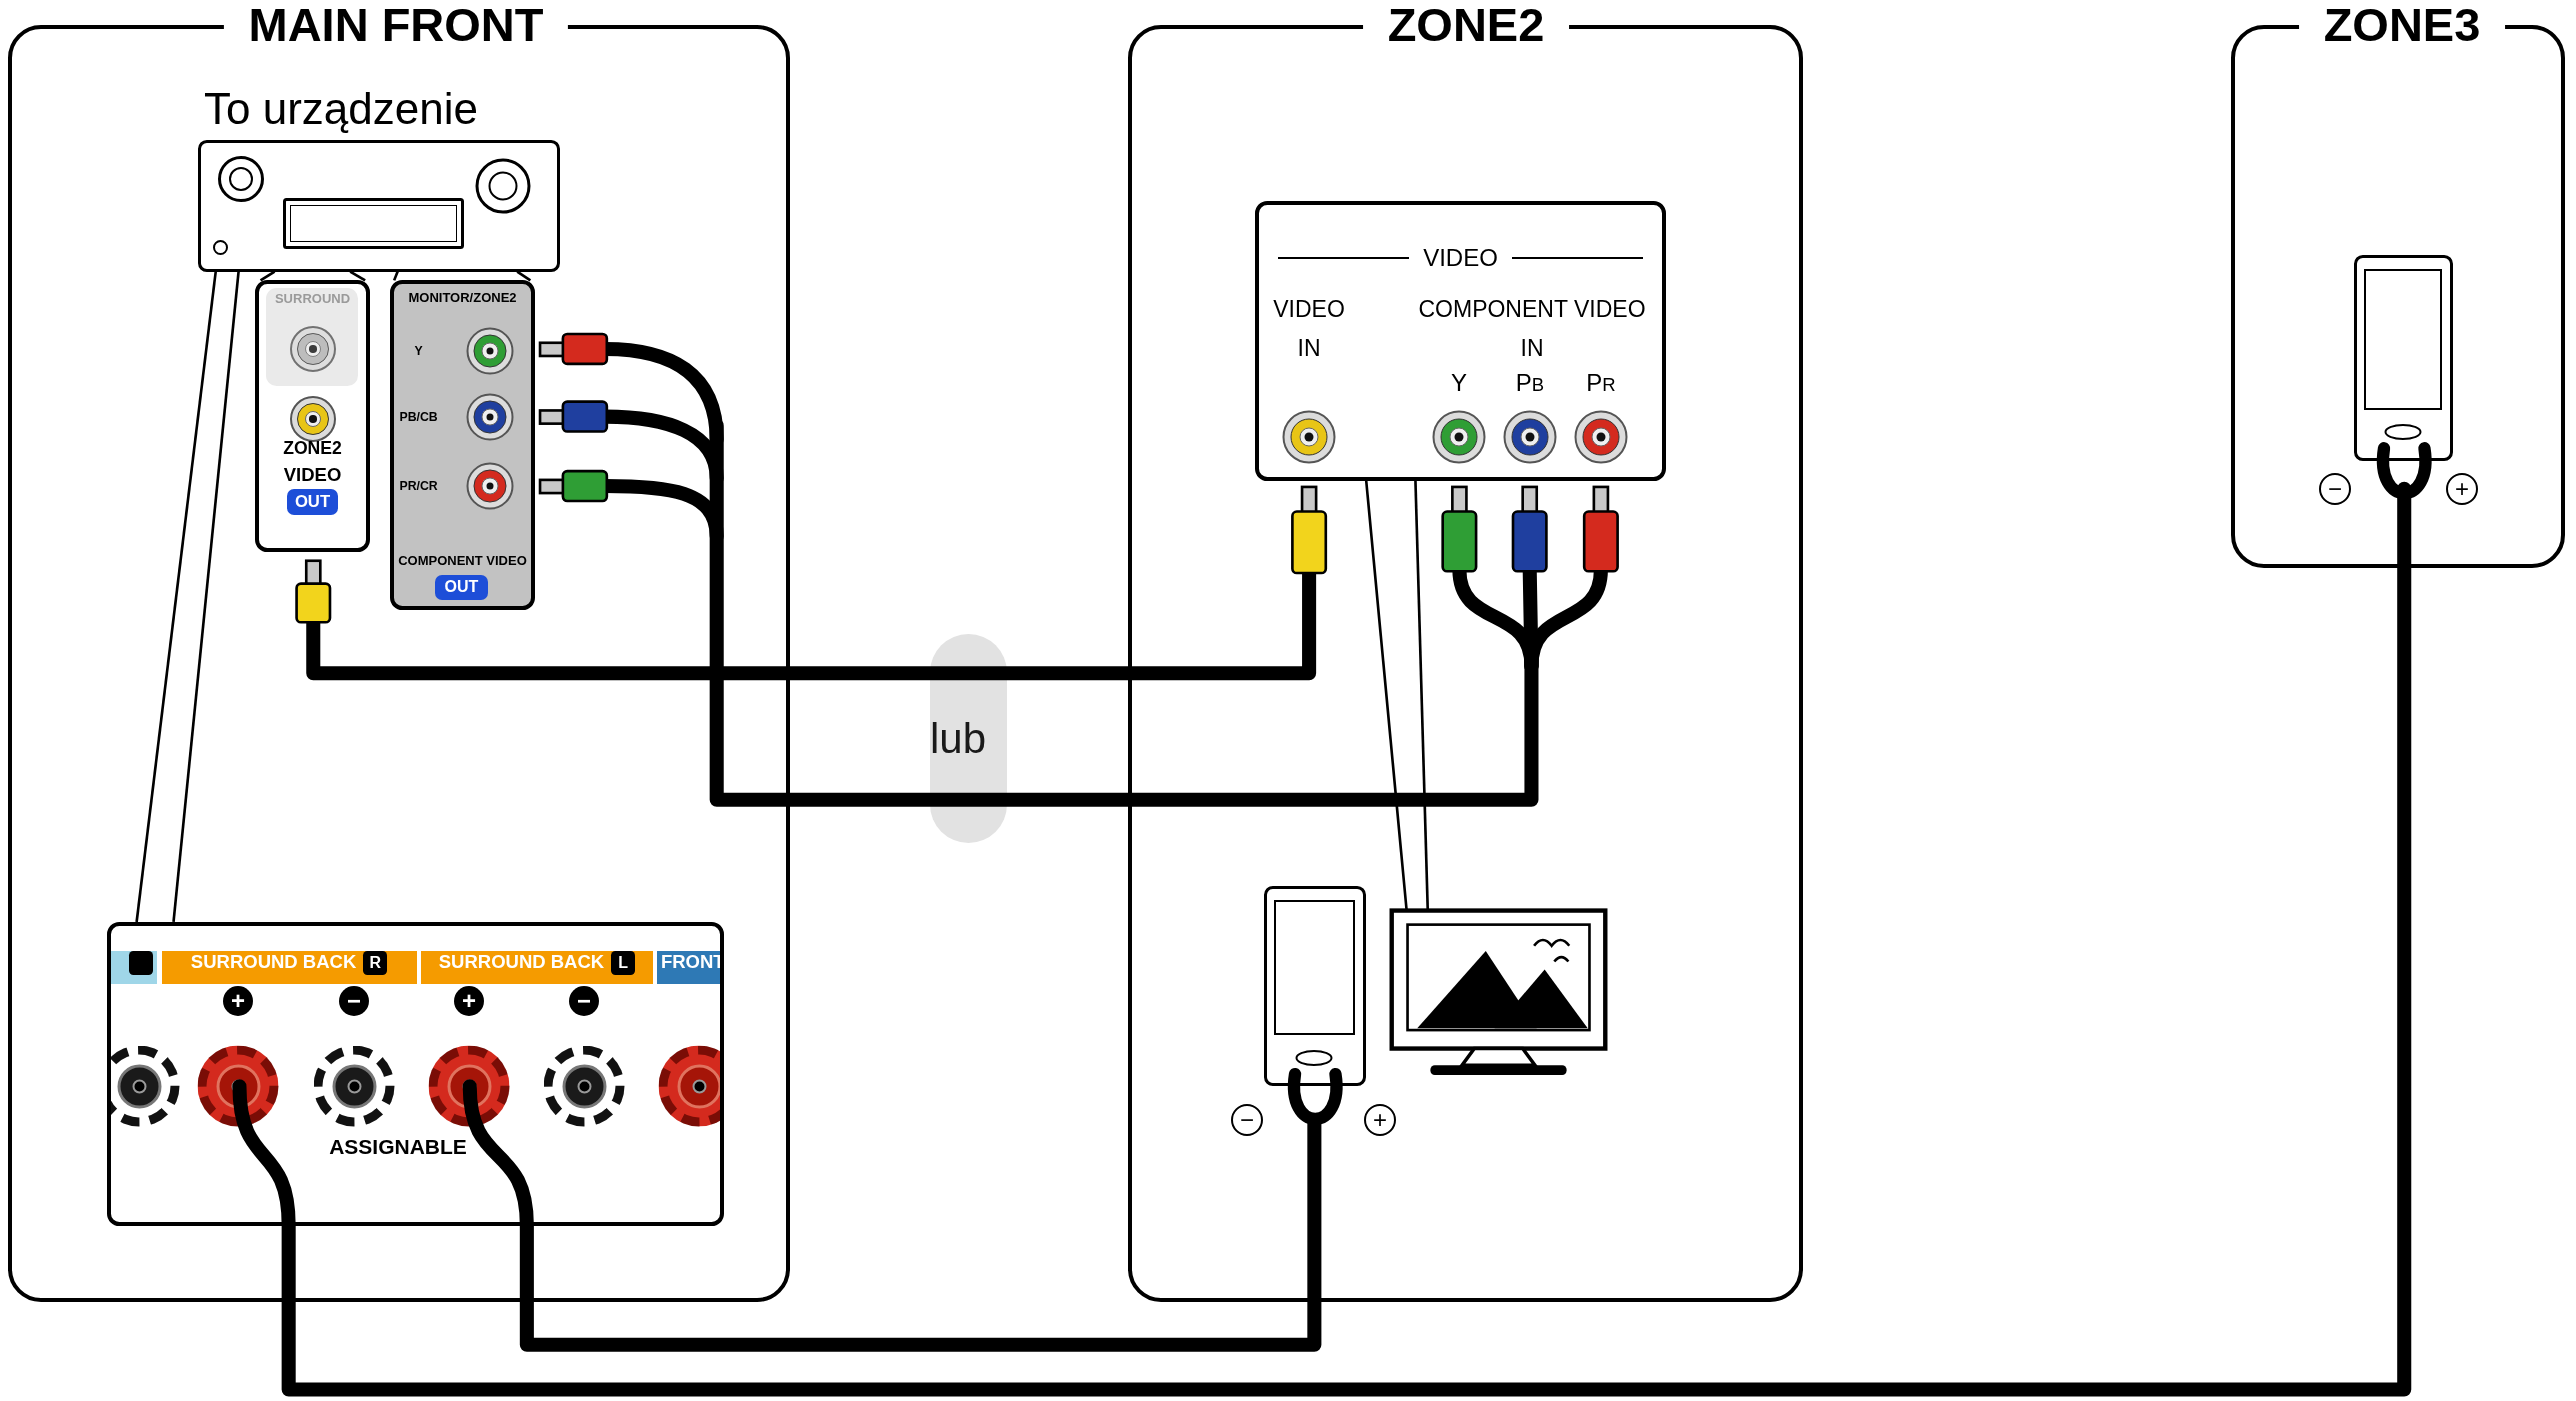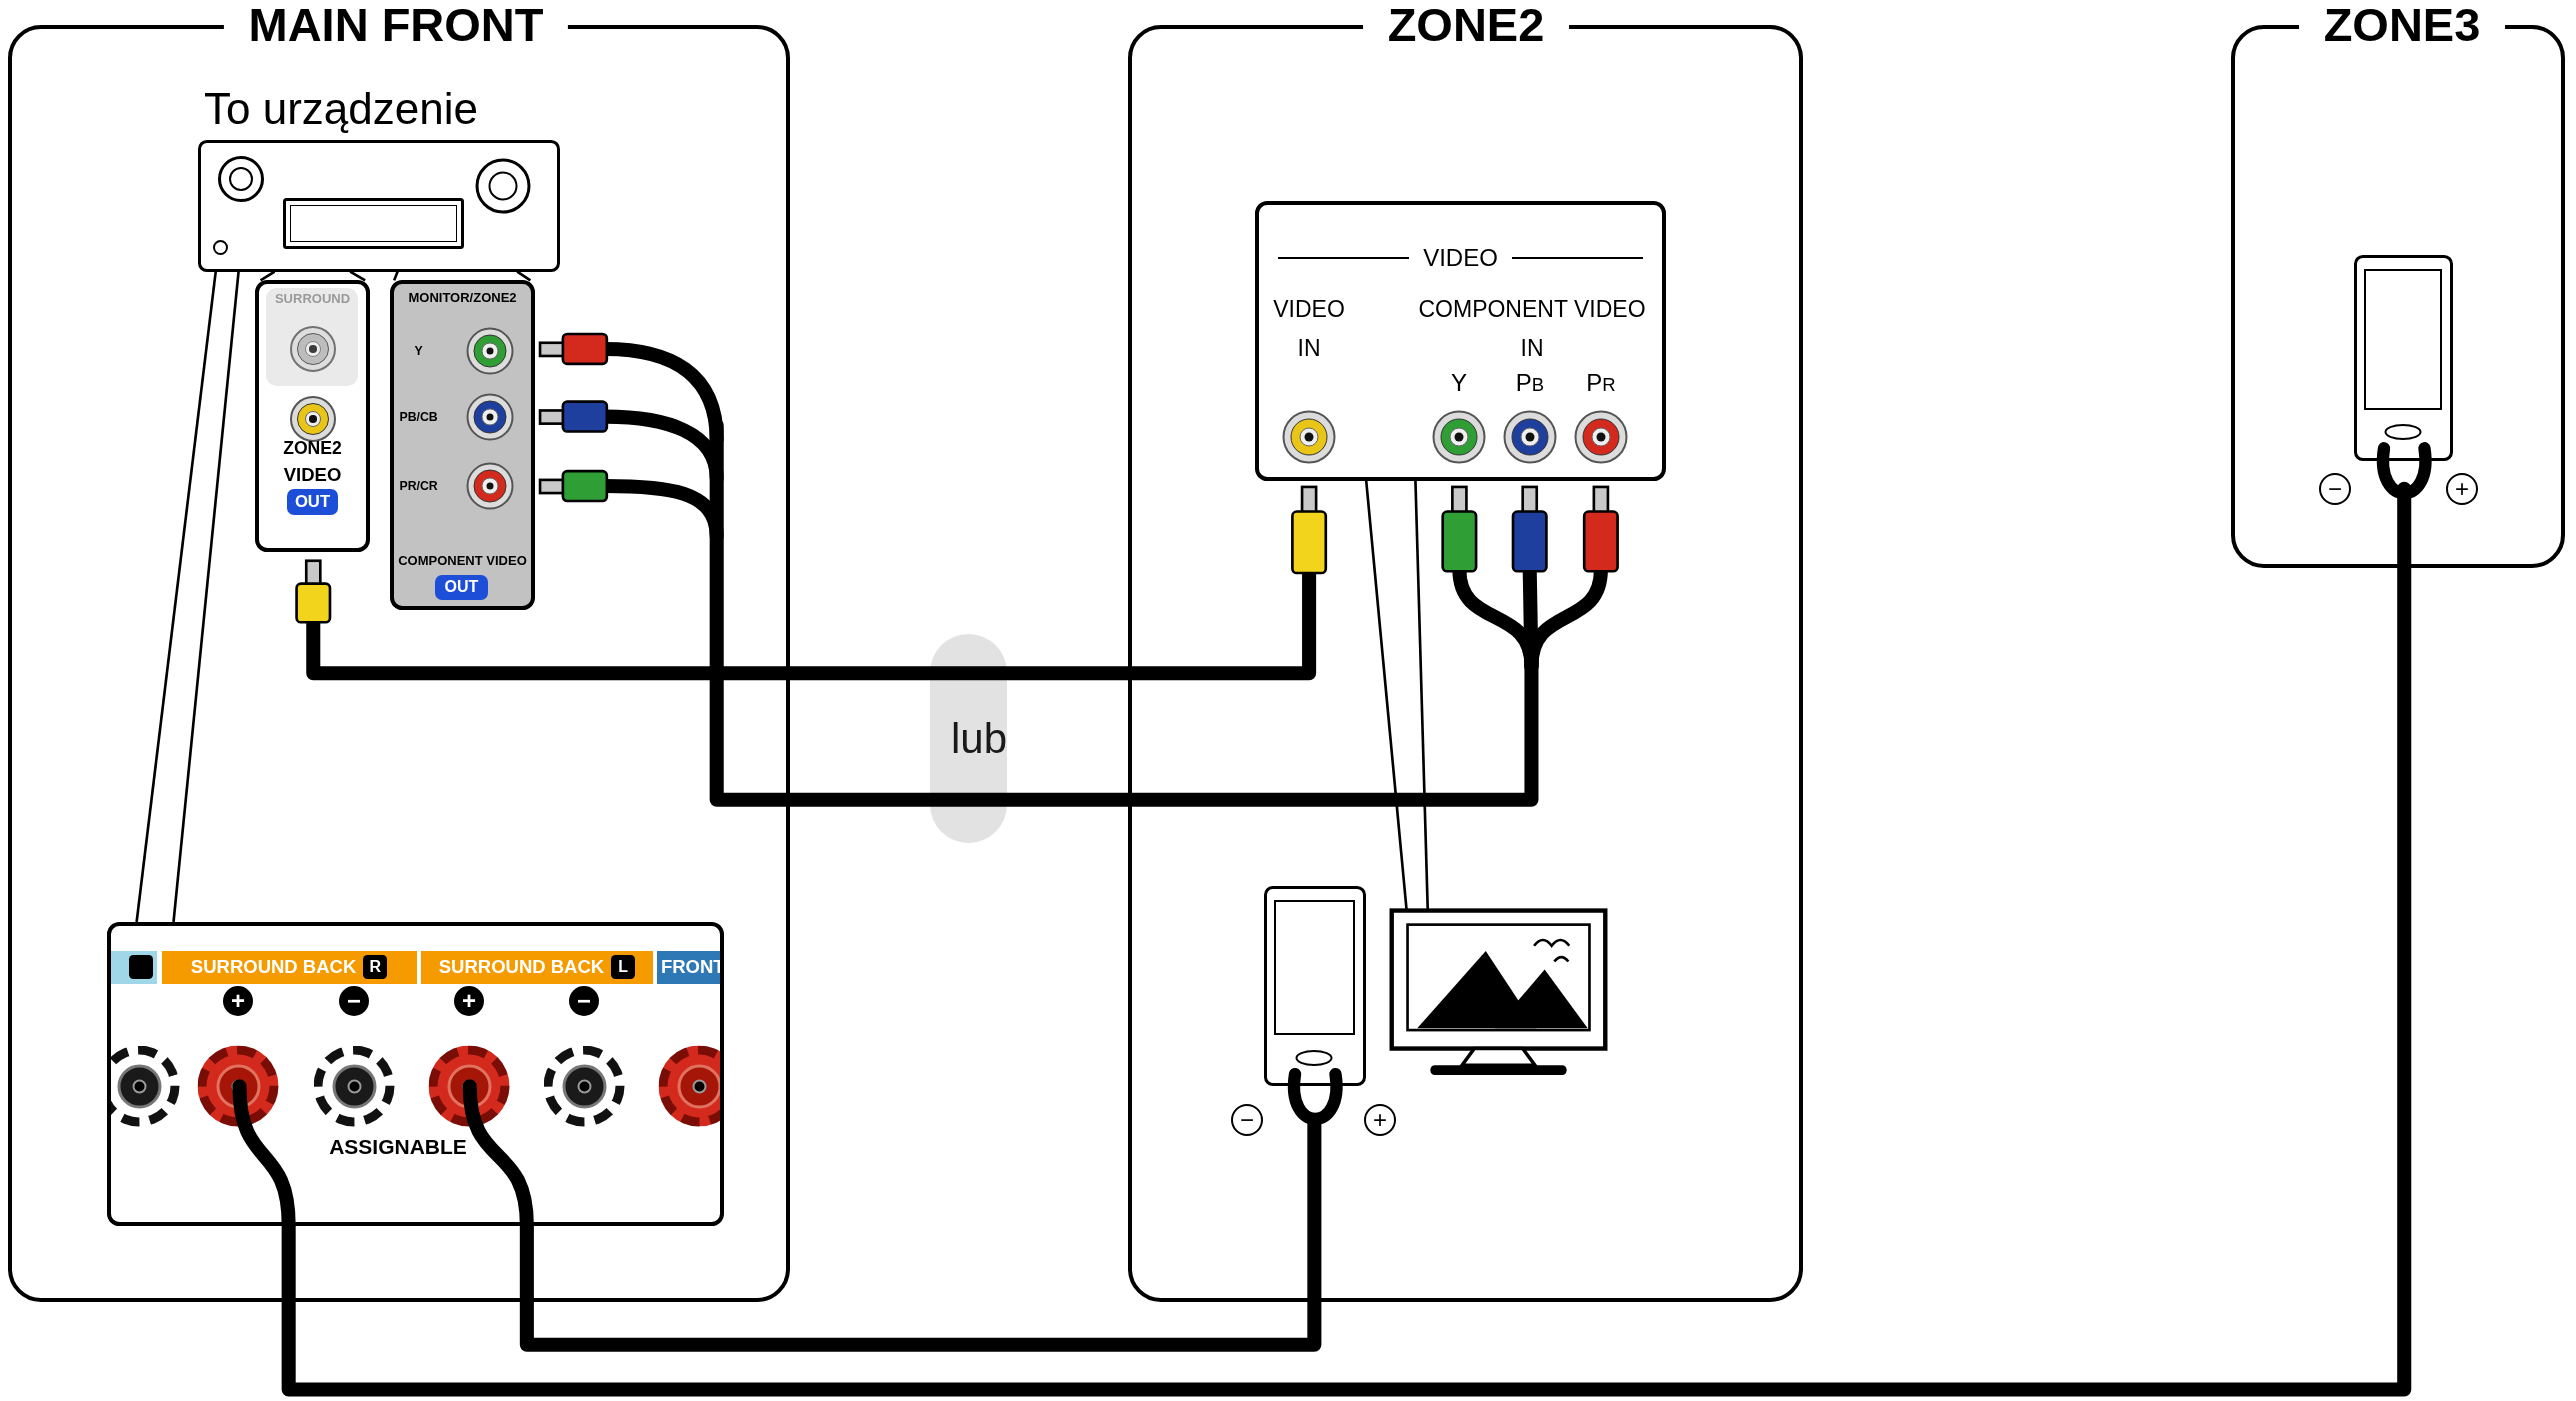--- a/index.html
+++ b/index.html
@@ -7,21 +7,21 @@
   body { font-family:"Liberation Sans", sans-serif; color:#000; }
   #canvas { position:relative; width:2576px; height:1401px; background:#fff; overflow:hidden; }
 
   
   .zone-box { position:absolute; border:4.4px solid #000; border-radius:33px; z-index:1; background:#fff; }
   .zone-title { position:absolute; transform:translateX(-50%); background:#fff; padding:0 24.6px;
                 font-weight:bold; font-size:47px; line-height:46px; z-index:2; white-space:nowrap; }
 
   
   .pill { position:absolute; background:#e2e2e2; border-radius:40px; z-index:2;
-          display:flex; align-items:center; justify-content:flex-end; }
+          display:flex; align-items:center; justify-content:flex-start; }
   .pill span { font-size:42px; color:#1a1a1a; }
 
   
   .receiver { position:absolute; border:3.5px solid #000; border-radius:8.8px; background:#fff; z-index:3; }
   .knob { position:absolute; transform:translate(-50%,-50%); border:3.5px solid #000; border-radius:50%;
           display:grid; place-items:center; background:#fff; }
   .knob > div { width:60%; height:60%; border:2.6px solid #000; border-radius:50%; }
   .rec-display { position:absolute; border:3.5px solid #000; border-radius:3.5px; background:#fff; }
   .rec-display > div { position:absolute; inset:4.4px; border:1.8px solid #000; }
   .rec-power { position:absolute; width:15px; height:15px; border:2.6px solid #000; border-radius:50%; }
@@ -49,21 +49,21 @@
   
   .z2t { font-size:23px; }
   .z2-titlerow { position:absolute; display:flex; align-items:center; }
   .z2-titlerow .tline { flex:1; height:2.6px; background:#000; }
   .z2-titlerow span { margin:0 14px; font-size:24px; }
   .z2jlabel { position:absolute; transform:translate(-50%,-50%); font-size:24px; white-space:nowrap; }
   .z2jlabel .sub { font-size:18.5px; }
 
   
   .strip { position:absolute; display:flex; gap:4.4px; height:33px; }
-  .strip-seg { display:flex; align-items:center; justify-content:center; height:100%; flex:none; }
+  .strip-seg { display:flex; align-items:flex-start; justify-content:center; height:100%; flex:none; }
   .strip-label { color:#fff; font-weight:bold; font-size:18.5px; white-space:nowrap; }
   .strip-badge { width:24px; height:24px; background:#000; color:#fff; font-weight:bold; font-size:16px;
                  border-radius:4.4px; display:grid; place-items:center; margin-left:7px; flex:none; }
   .pm { position:absolute; transform:translate(-50%,-50%); width:30px; height:30px; border-radius:50%;
         background:#000; color:#fff; display:grid; place-items:center; font-size:24px; font-weight:bold; line-height:1; }
   .post { position:absolute; transform:translate(-50%,-50%); width:81px; height:81px; border-radius:50%;
           display:grid; place-items:center; }
   .post.red { background:#d42a1e; border:9.7px dashed #7a0d06; }
   .post.blk { background:#fff; border:9.7px dashed #111; }
   .post .cap { width:44px; height:44px; border-radius:50%; display:grid; place-items:center; }

